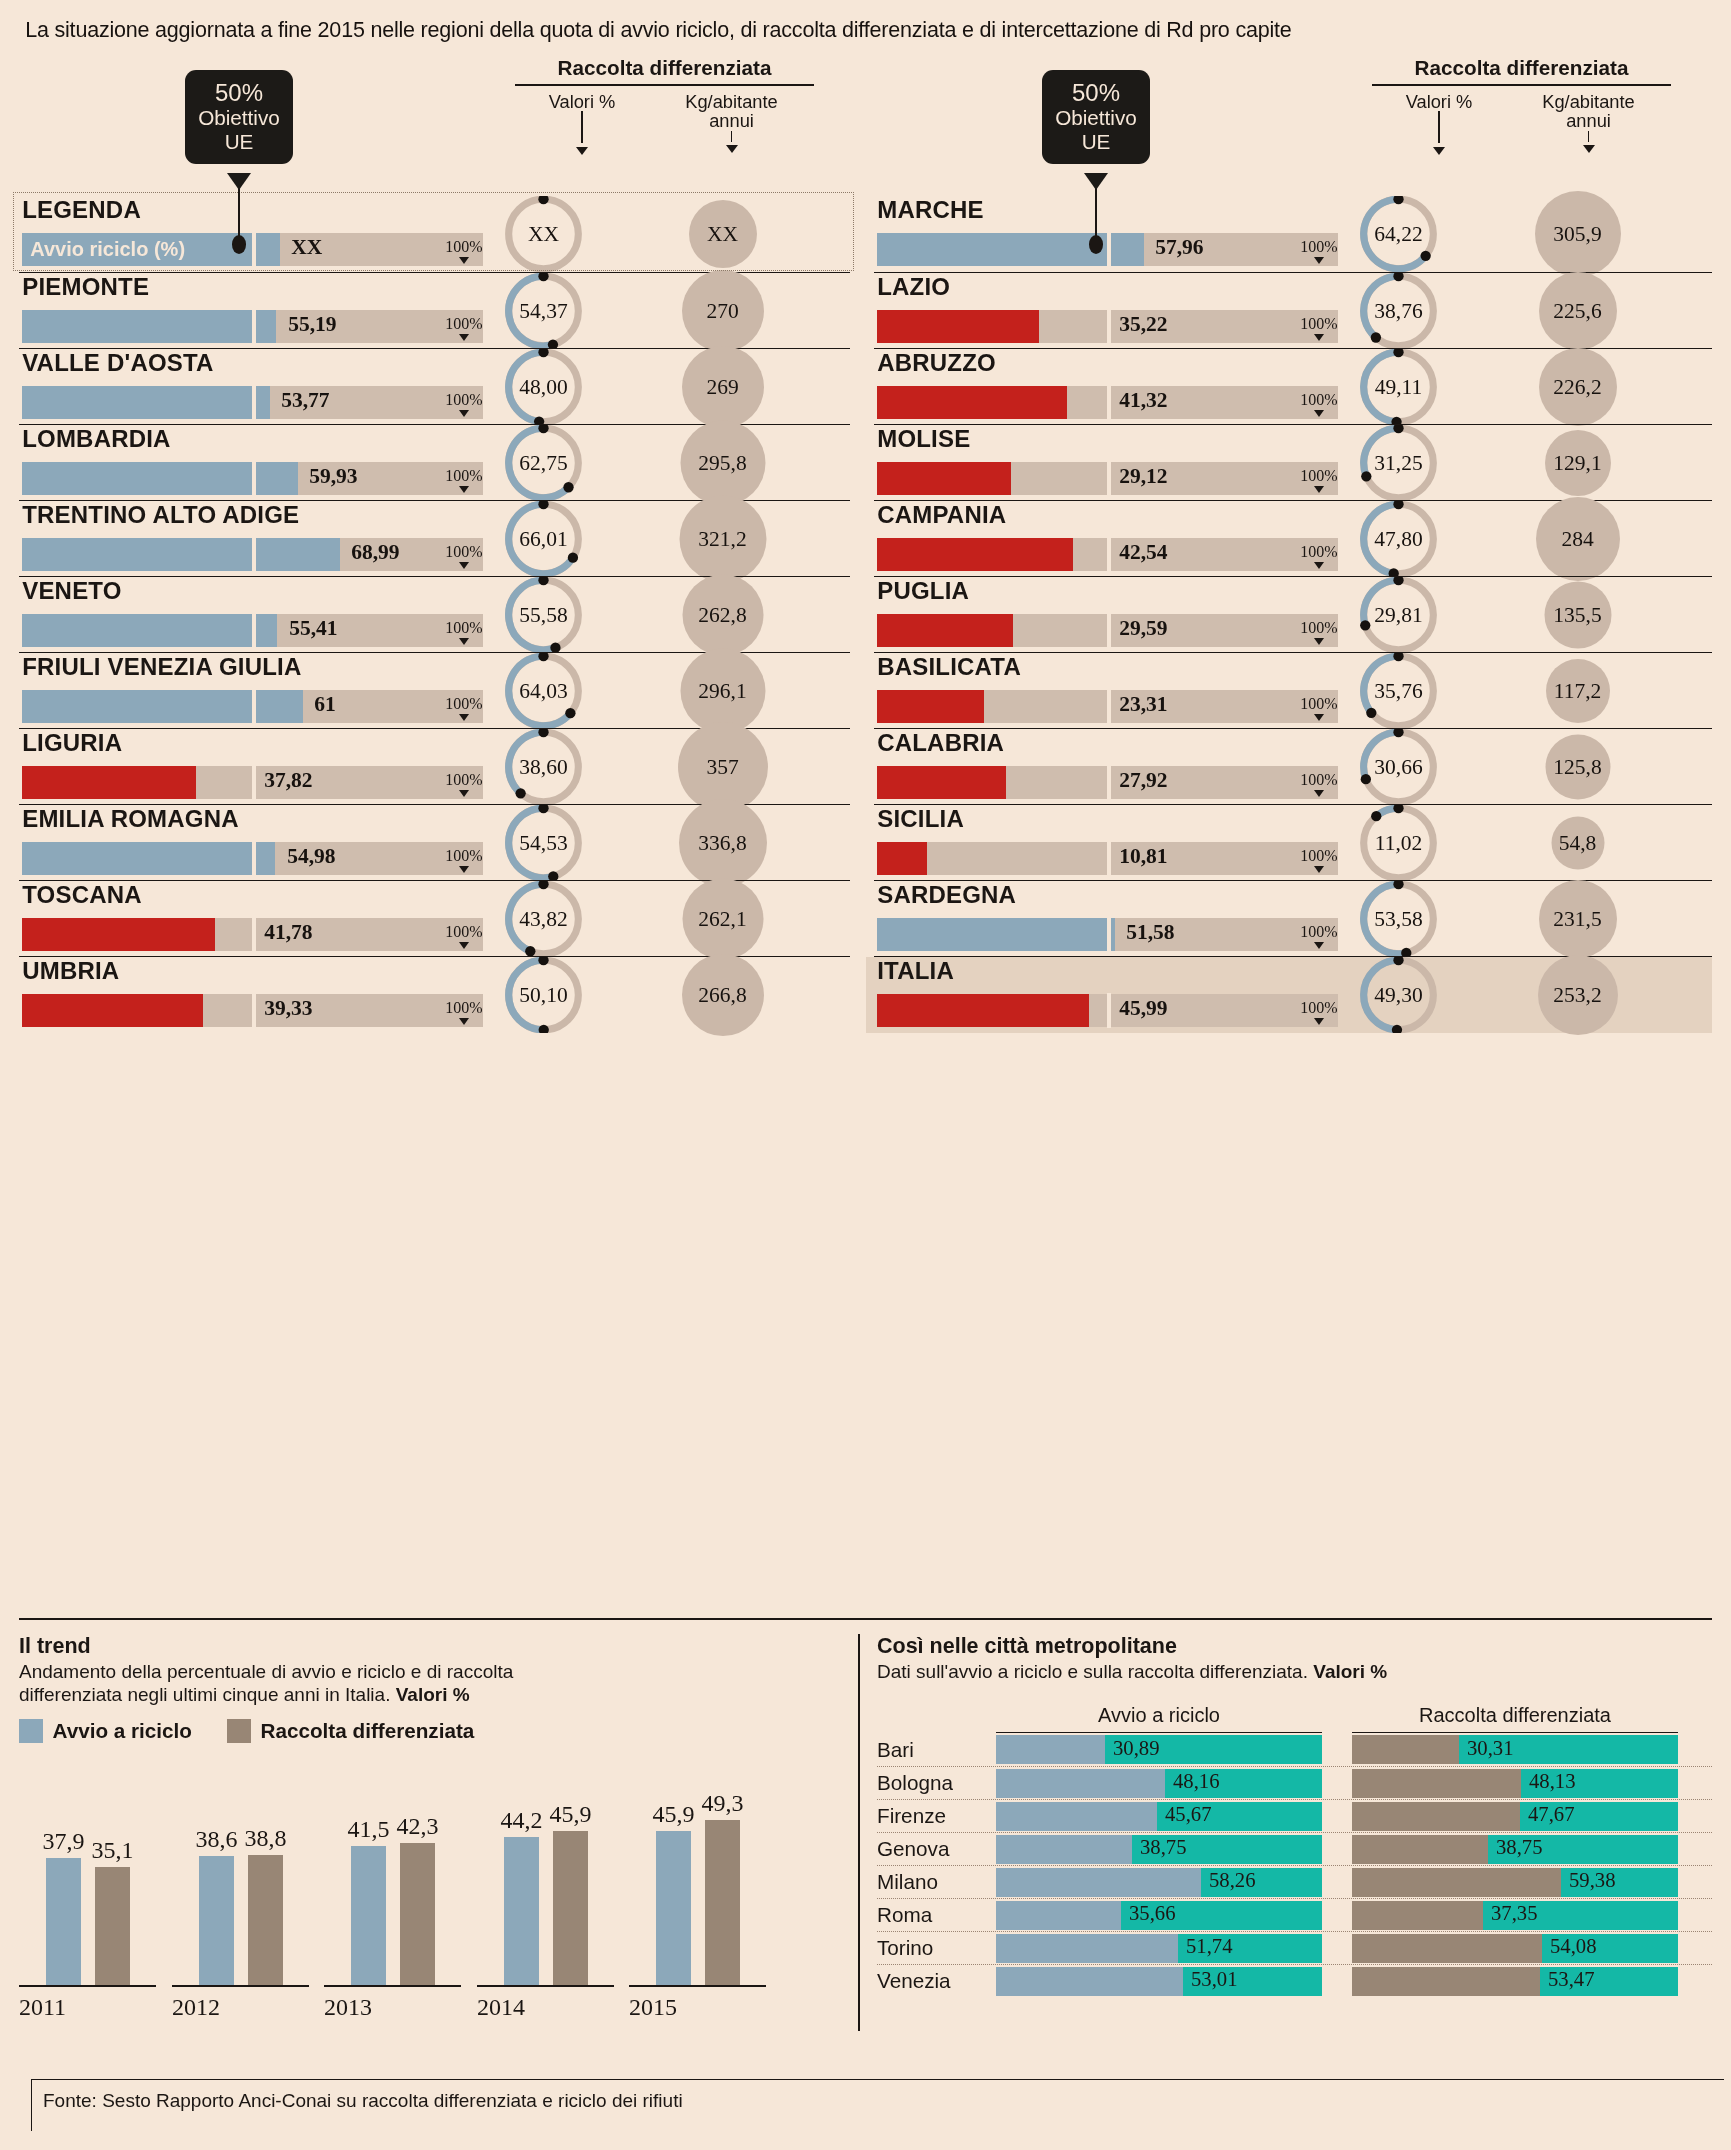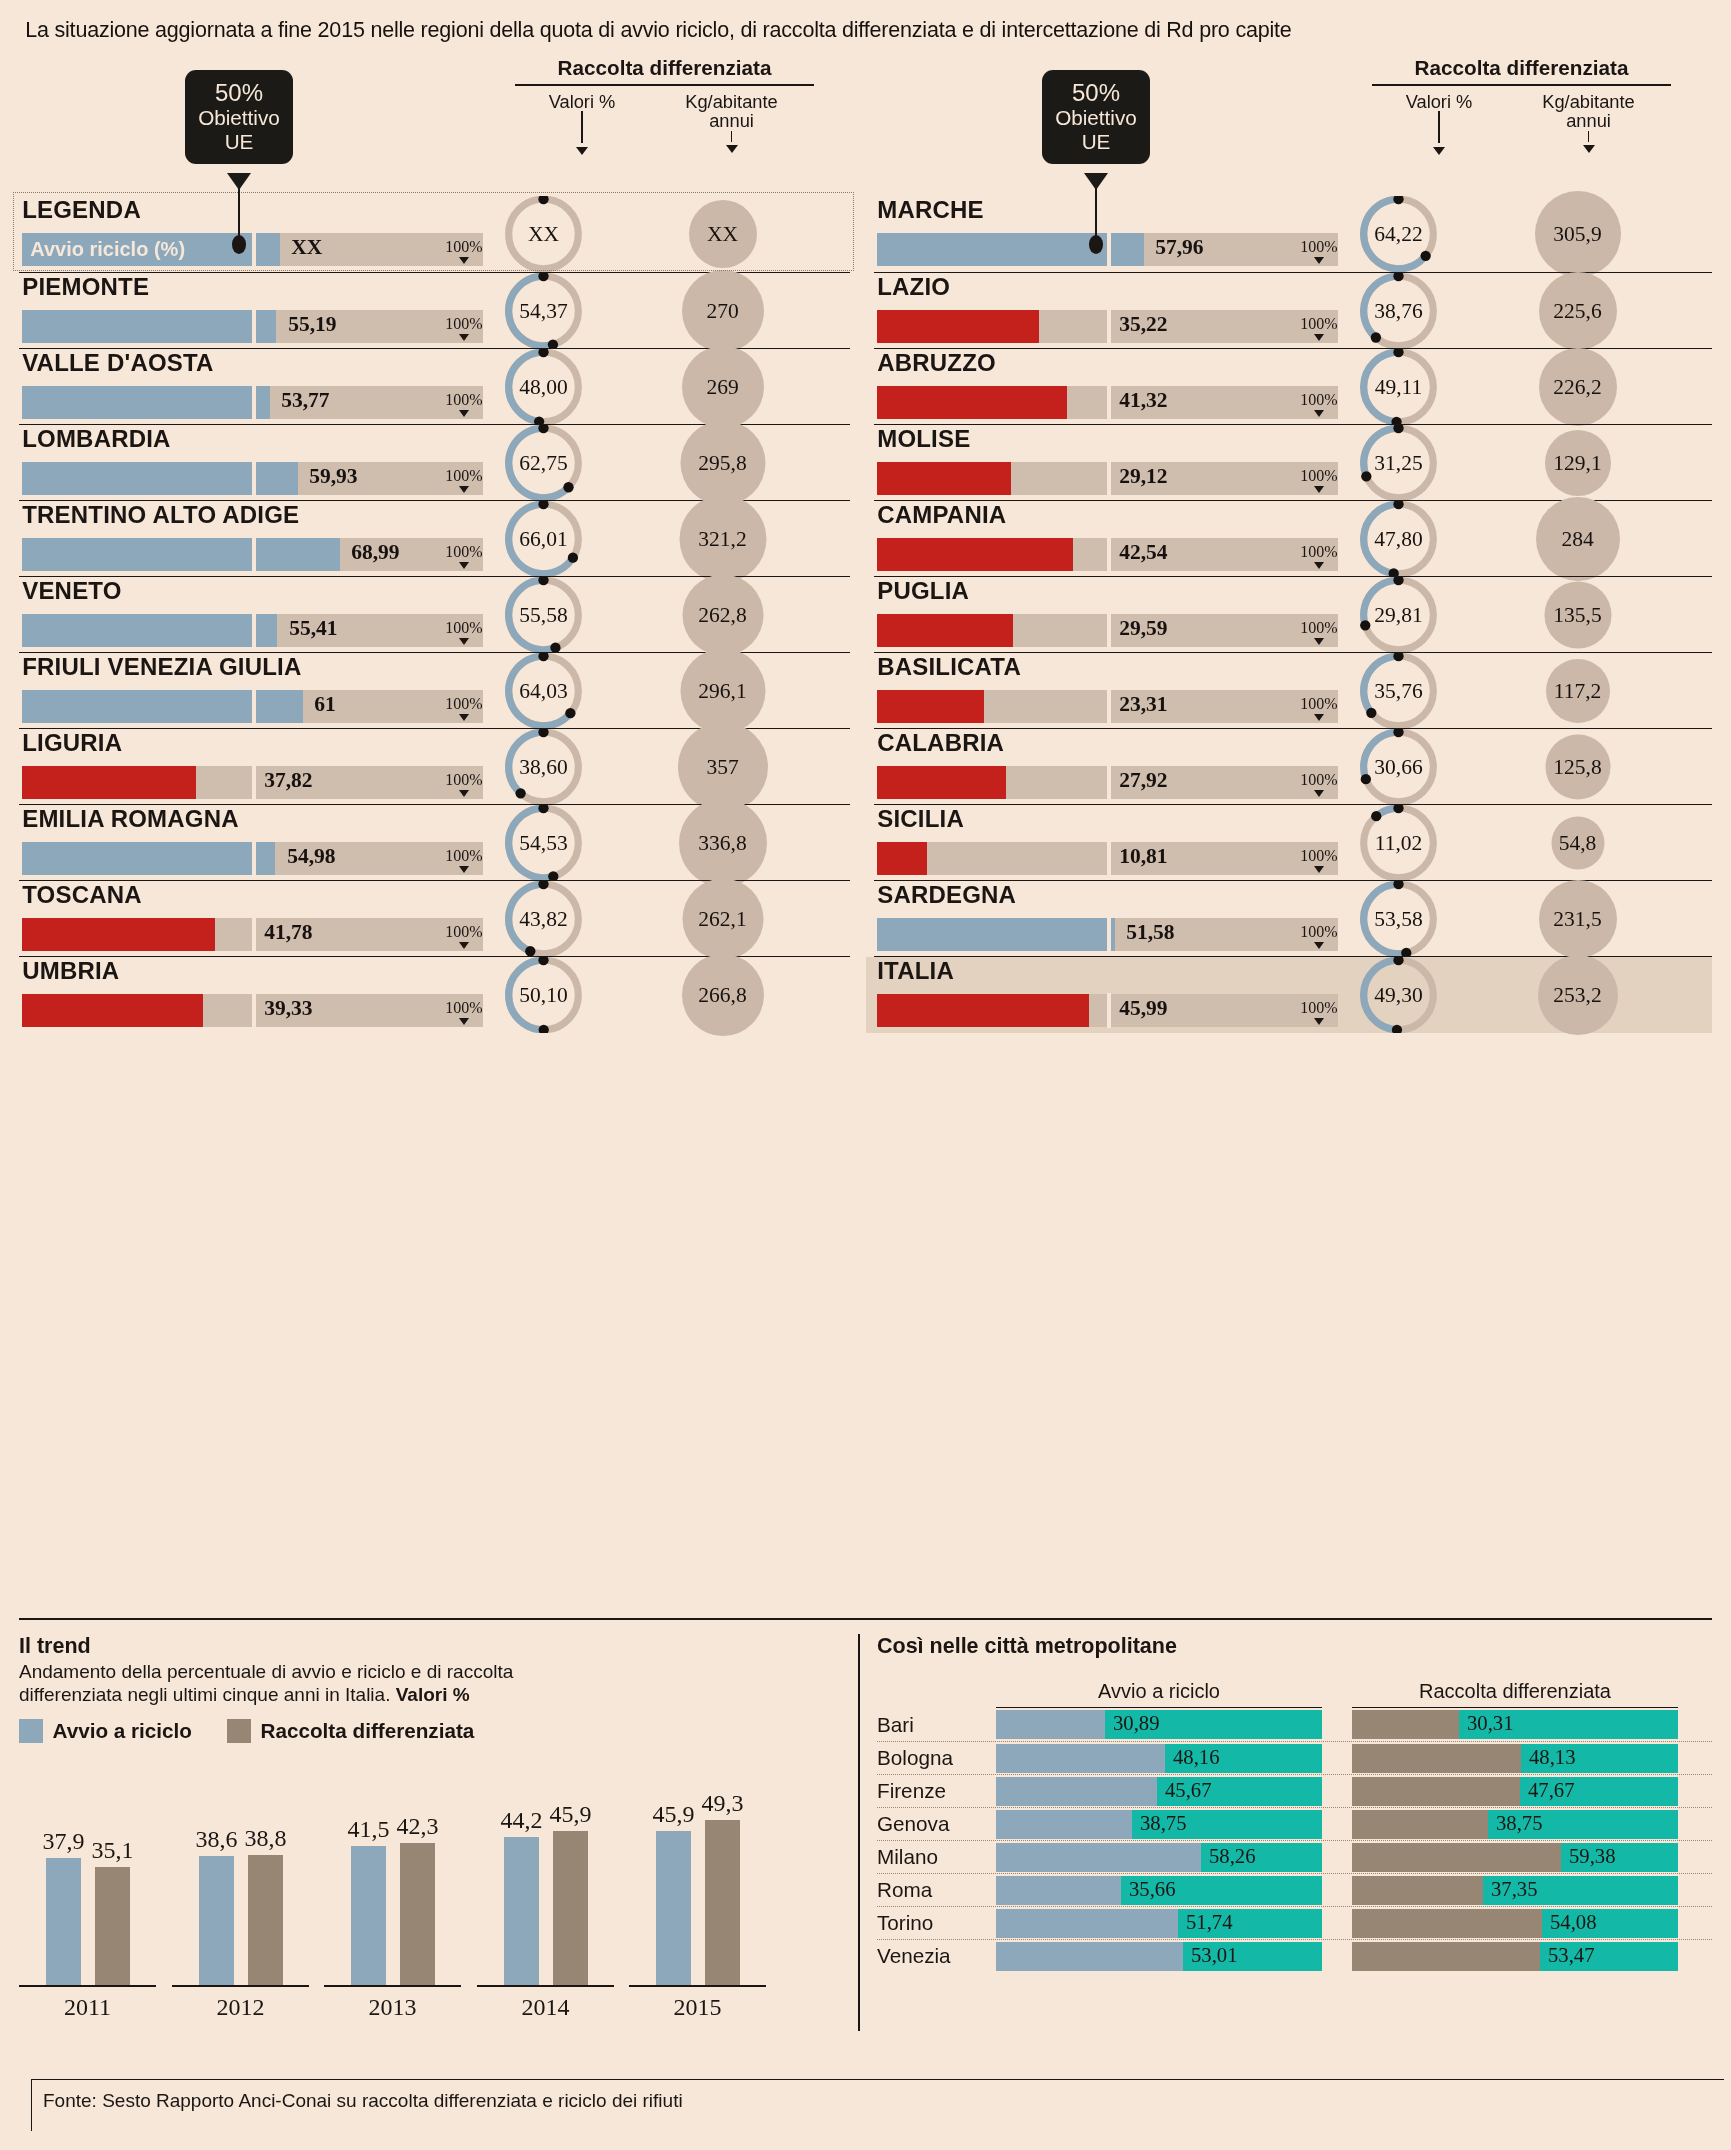--- a/index.html
+++ b/index.html
@@ -110,21 +110,21 @@
 
   .legend-keys { display:flex; gap:35px; margin-top:12.7px; align-items:center; }
   .legend-key { display:flex; align-items:center; gap:9.5px; font-size:20.7px; font-weight:bold; }
   .swatch { width:24px;height:24px; display:inline-block; }
   .sw-blue { background:#8ca8ba; }
   .sw-brown { background:#988675; }
 
   .trendchart { position:relative; margin-top:14.3px; height:262px; }
   .tgroup { position:absolute; bottom:0; width:137px; }
   .tgroup .axis { position:absolute; bottom:32px; left:0; width:137px; height:2.4px; background:#1b1613; }
-  .tgroup .tlabel { position:absolute; bottom:-1.6px; left:0; width:137px; text-align:center;
+  .tgroup .tlabel { position:absolute; bottom:-1.6px; left:0; width:137px; 
      font-family:"Liberation Serif", serif; font-size:24px; }
   .tbar { position:absolute; bottom:34px; width:35px; }
   .tbar .b { width:35px; background:#8ca8ba; }
   .tbar.brown .b { background:#988675; }
   .tbar .v { position:absolute; bottom:100%; left:50%; transform:translateX(-50%);
      font-family:"Liberation Serif", serif; font-size:24px; white-space:nowrap; margin-bottom:3.2px; }
 
   
   .metro-heads { display:flex; margin-top:20.7px; }
   .mh { font-size:20px; }
@@ -860,20 +860,24 @@
            <div class="b" style="height:165px;"></div>
            <div class="v">49,3</div>
         </div>
       <div class="tlabel">2015</div>
     </div>
       </div>
   </div>
 
   <div class="metro">
     <div class="sec-title">Così nelle città metropolitane</div>
+    <div class="sec-sub">
+      <span>Dati sull'avvio a riciclo e sulla raccolta differenziata.</span>
+      <b>Valori %</b>
+    </div>
     <div class="metro-heads">
       <div style="width:119px;"></div>
       <div class="mh mheadline" style="width:326px;text-align:center;">Avvio a riciclo</div>
       <div style="width:30px;"></div>
       <div class="mh mheadline" style="width:326px;text-align:center;">Raccolta differenziata</div>
     </div>
     <div id="metrorows">
         <div class="mrow">
       <div class="mcity">Bari</div>
       <div class="mtrack" style="width:326px">

